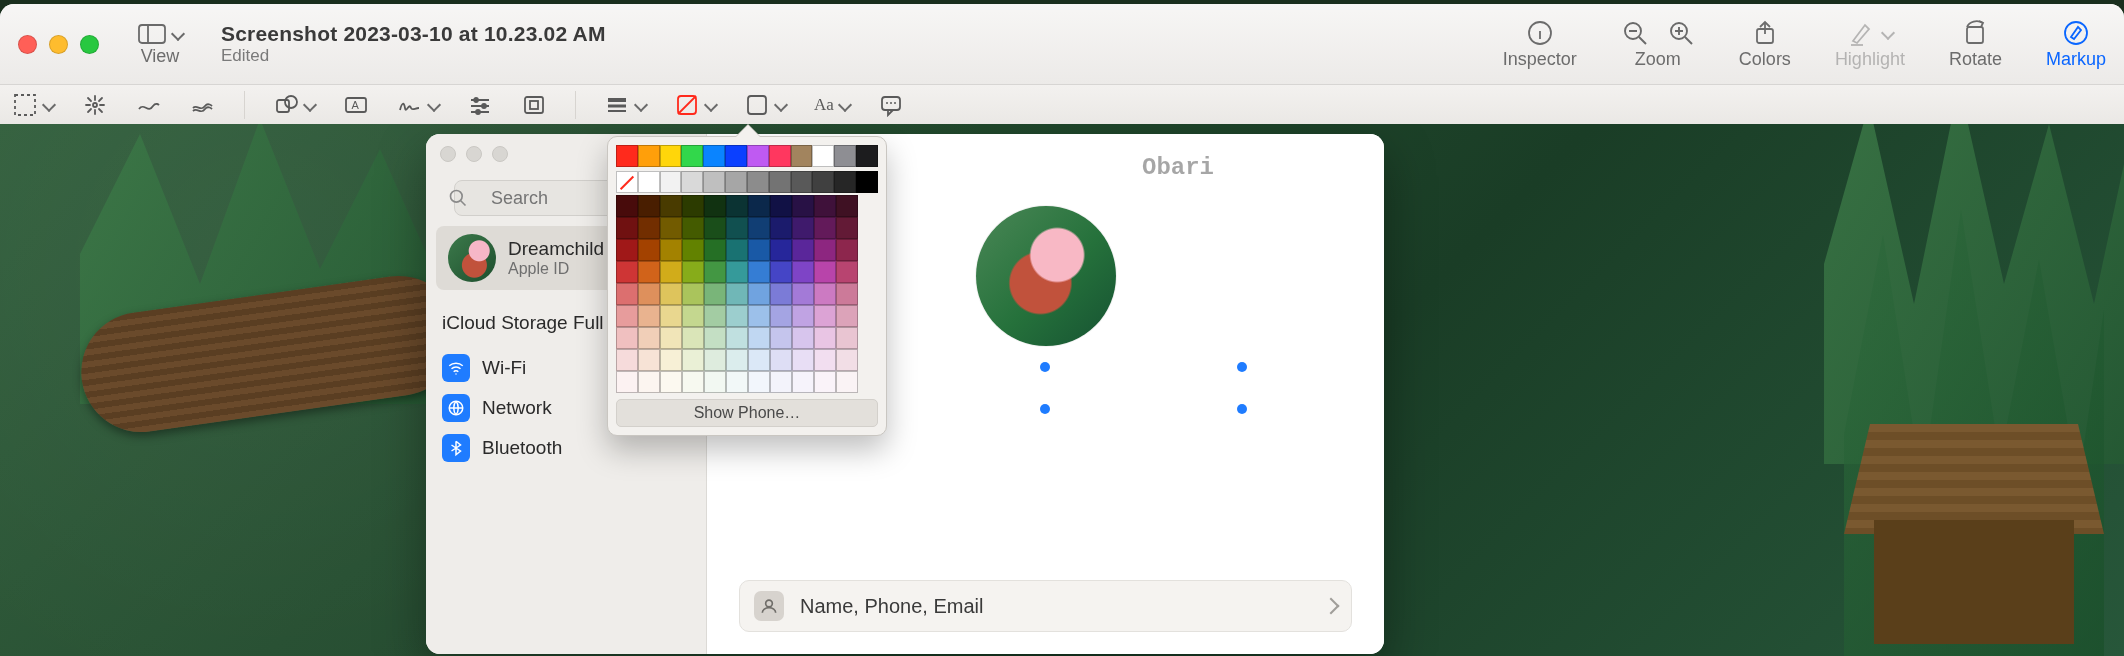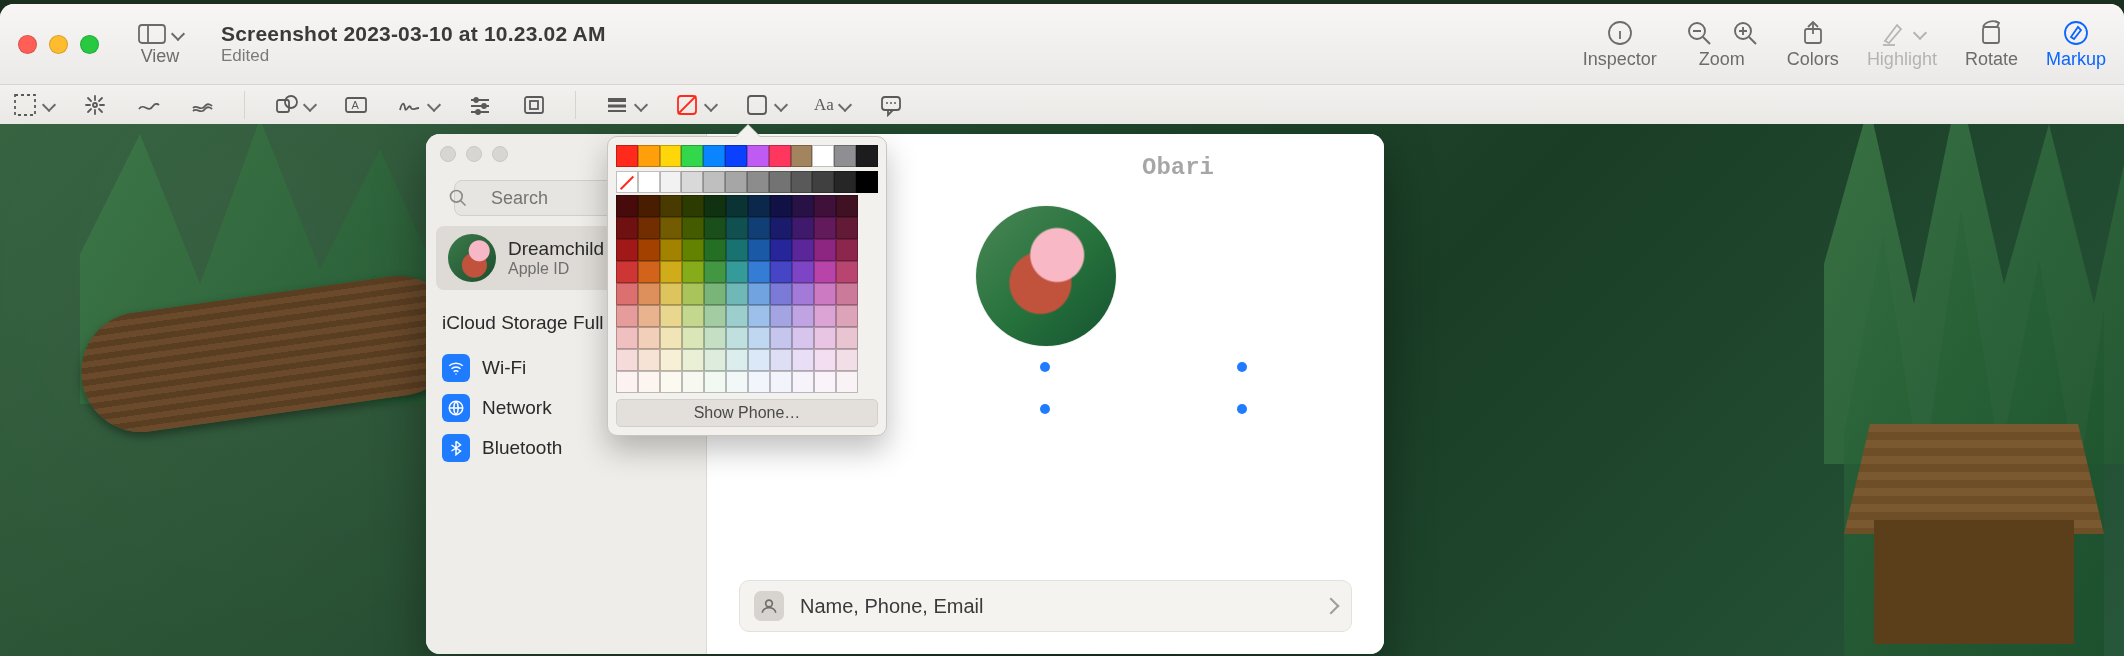--- a/index.html
+++ b/index.html
@@ -215,21 +215,21 @@
   .grid{ margin-top:2px; display:flex; flex-direction:column; }
   .picker-foot{
     margin-top:6px; height:26px; line-height:26px; text-align:center;
     background:#e3e0db; border:1px solid #d3d0cb; border-radius:5px;
     font-size:16px; color:#4a4a4a;
   }
 
   .view-stack{ display:flex; align-items:center; gap:0px; margin-right:18px;}
   .view-stack .top{ display:flex; align-items:center; gap:6px;}
   .view-stack svg{ width:30px; height:24px; stroke:#6a6a6a; fill:none; stroke-width:1.8;}
-  .right-tools{ display:flex; gap:28px; align-items:flex-end; }
+  .right-tools{ display:flex; gap:44px; align-items:flex-end; }
 
   
   .zoom-icons{ display:flex; gap:18px; }
   .zoom-icons svg{ width:28px; height:28px; stroke:#6a6a6a; fill:none; stroke-width:1.9;}
 </style>
 </head>
 <body>
 
 <div class="window">
 

